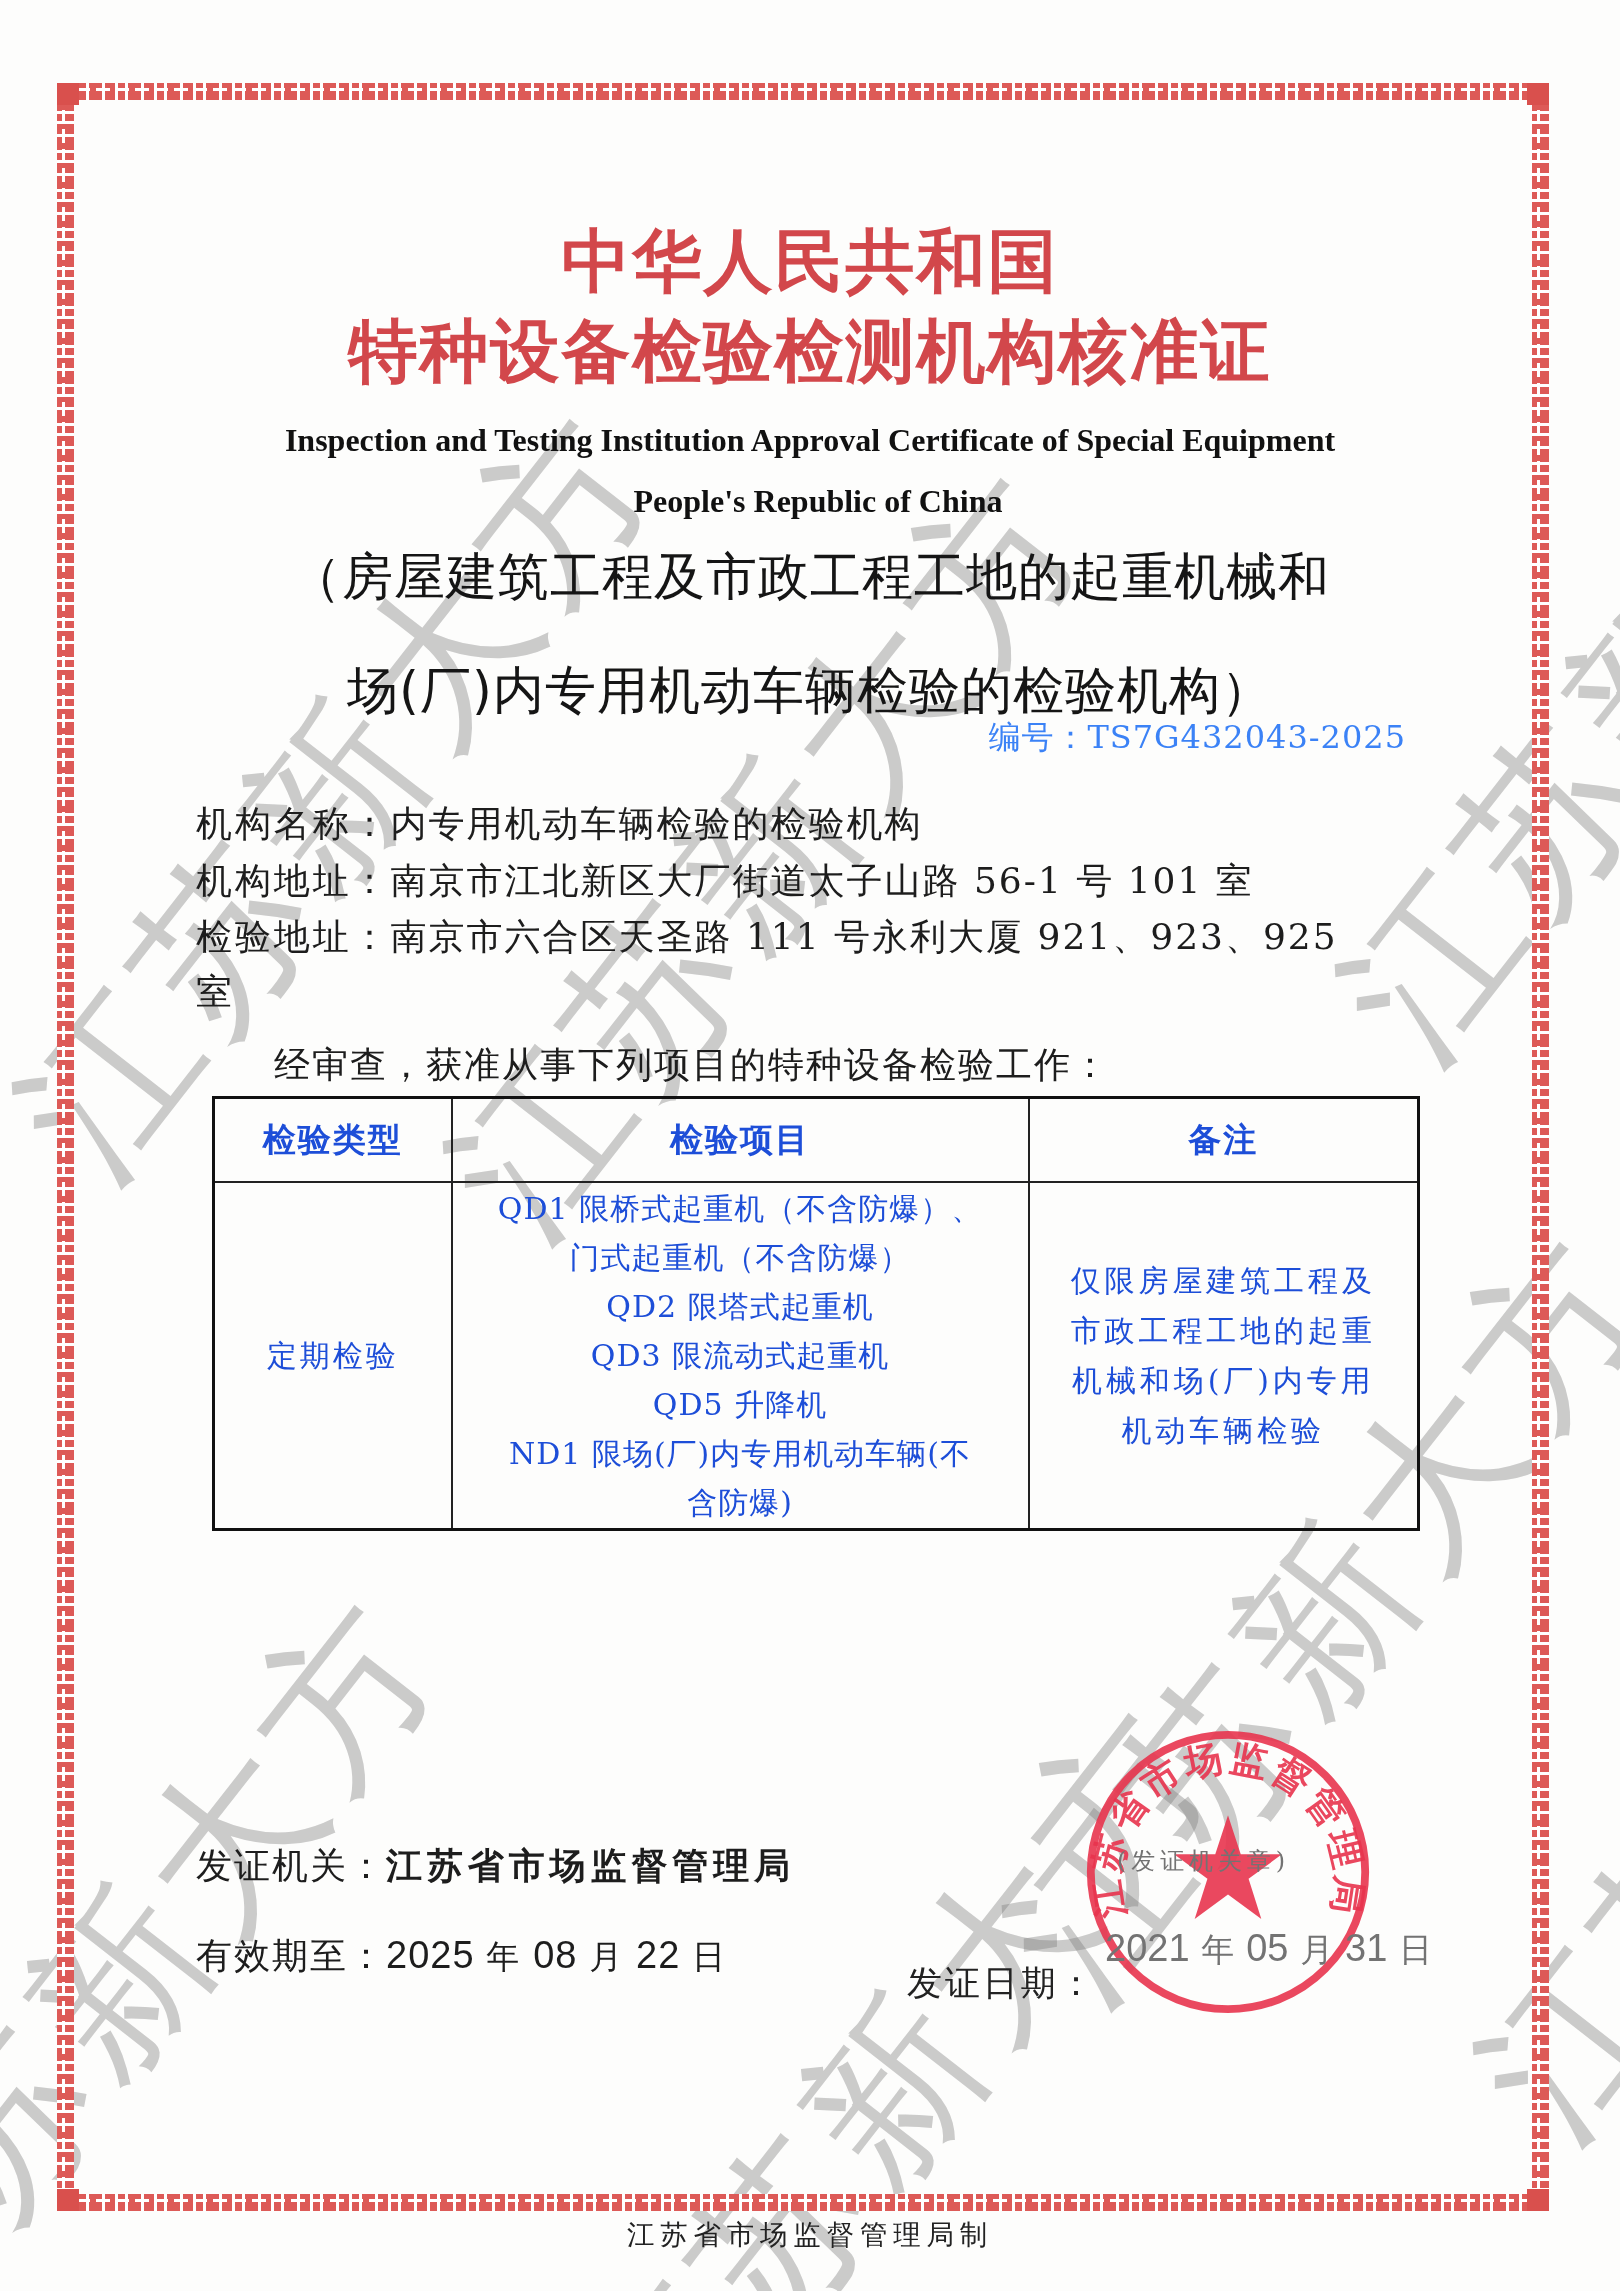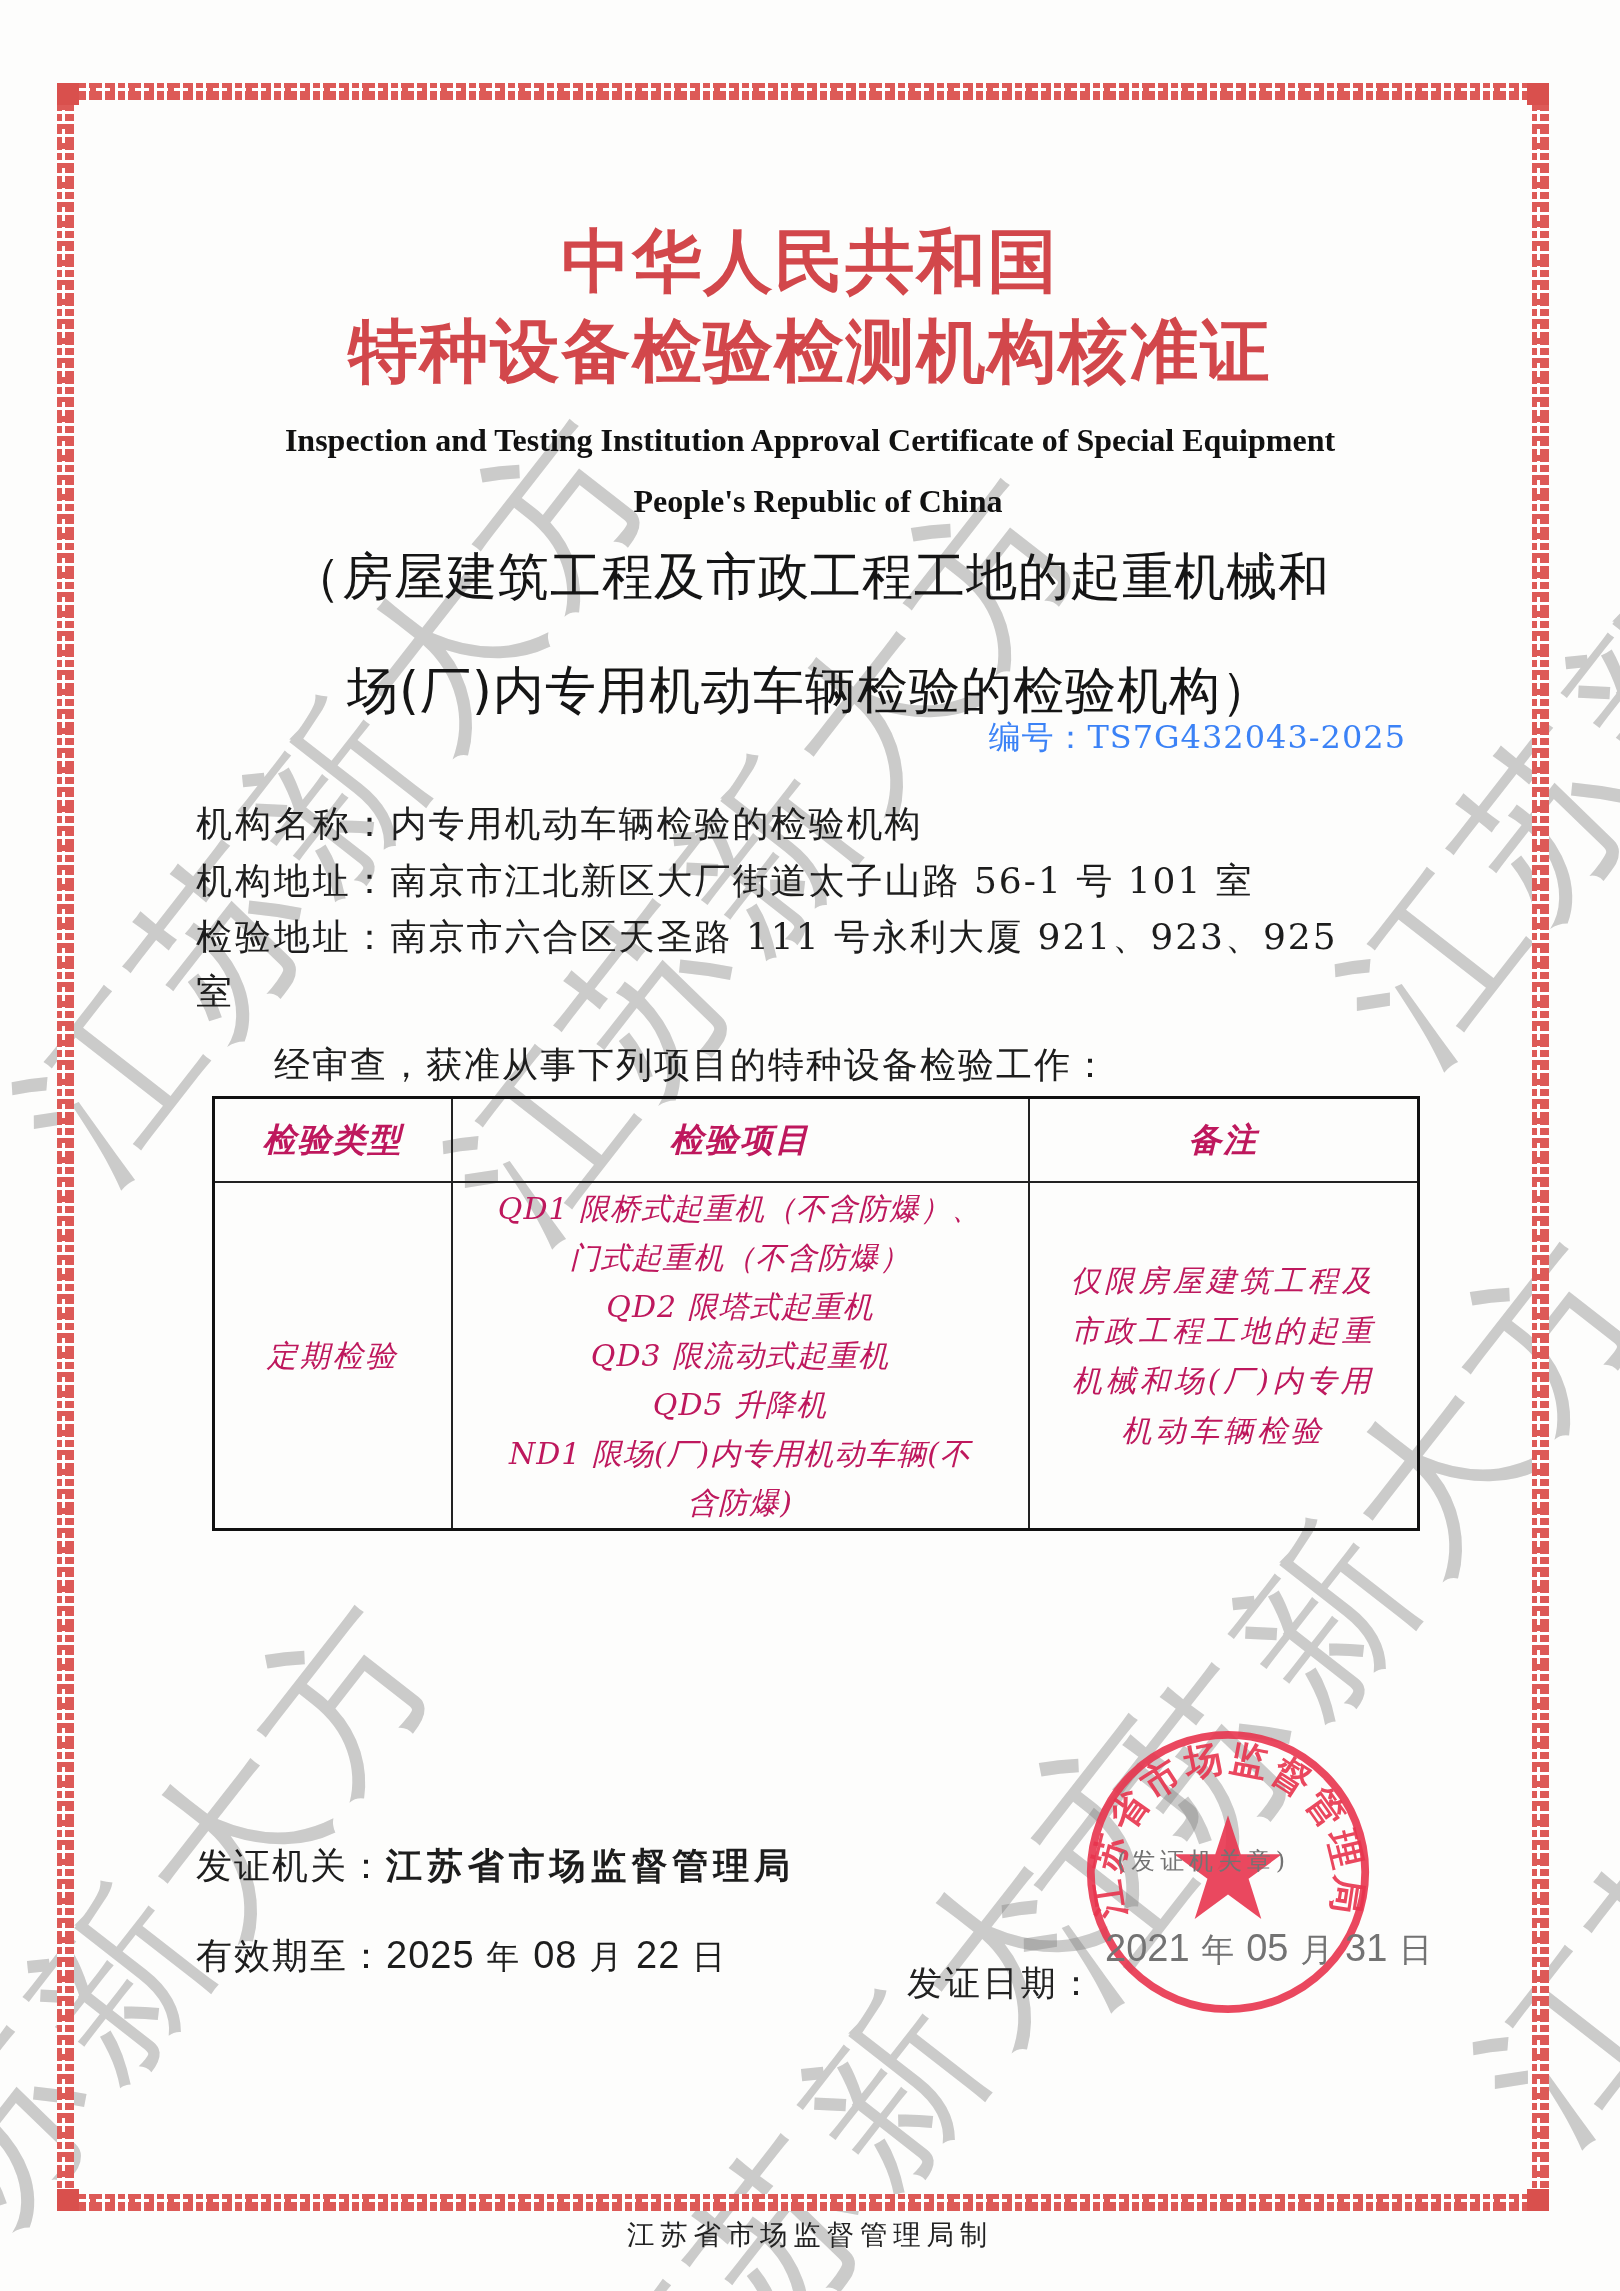--- a/index.html
+++ b/index.html
@@ -67,21 +67,21 @@
   .info-line .lbl { letter-spacing: 2.9px; }
 
   
   .cert-table {
     position: absolute; left: 212px; top: 1096px; width: 1206px; height: 435px;
     border-collapse: collapse; table-layout: fixed;
     border: 3.9px solid #111;
   }
   .cert-table th, .cert-table td {
     border: 2px solid #222; text-align: center; vertical-align: middle; padding: 0;
-    font-family: "DejaVu Serif", serif; color: #be185d; font-style: italic;
+    font-family: "DejaVu Serif", serif; color: #1d4ed8;
   }
   .cert-table th {
     height: 82px; font-family: "DejaVu Sans", sans-serif; font-weight: bold; font-size: 33px; letter-spacing: 2px;
   }
   .cert-table td { font-size: 30px; line-height: 49px; letter-spacing: 1px; }
   .cert-table td.remark { line-height: 50px; padding: 0 17.6px; letter-spacing: 3.9px; }
 
   
   .issuer-line, .valid-line {
     position: absolute; left: 196px; font-size: 36px; line-height: 45px; white-space: nowrap;

